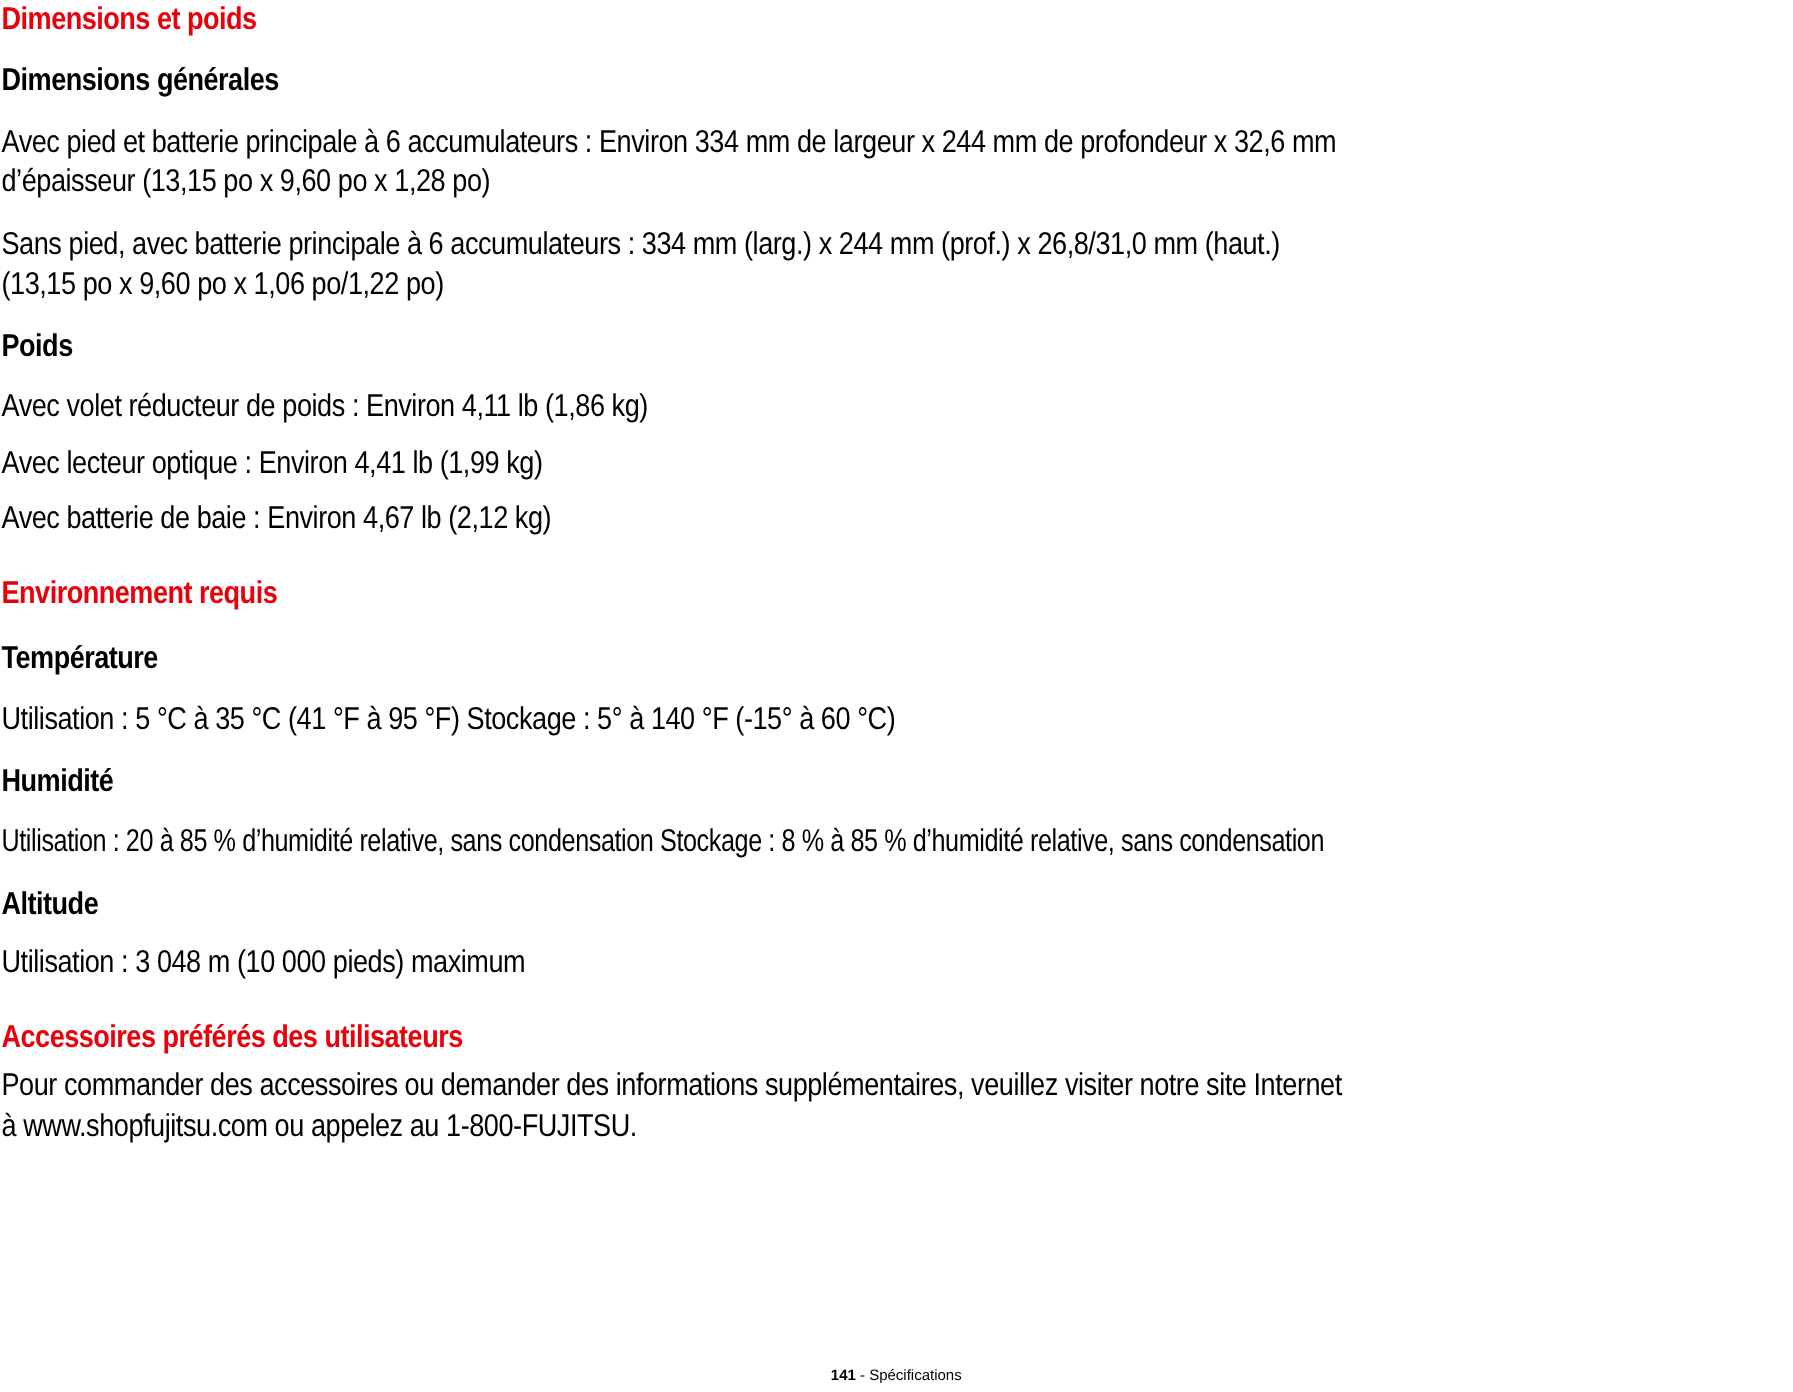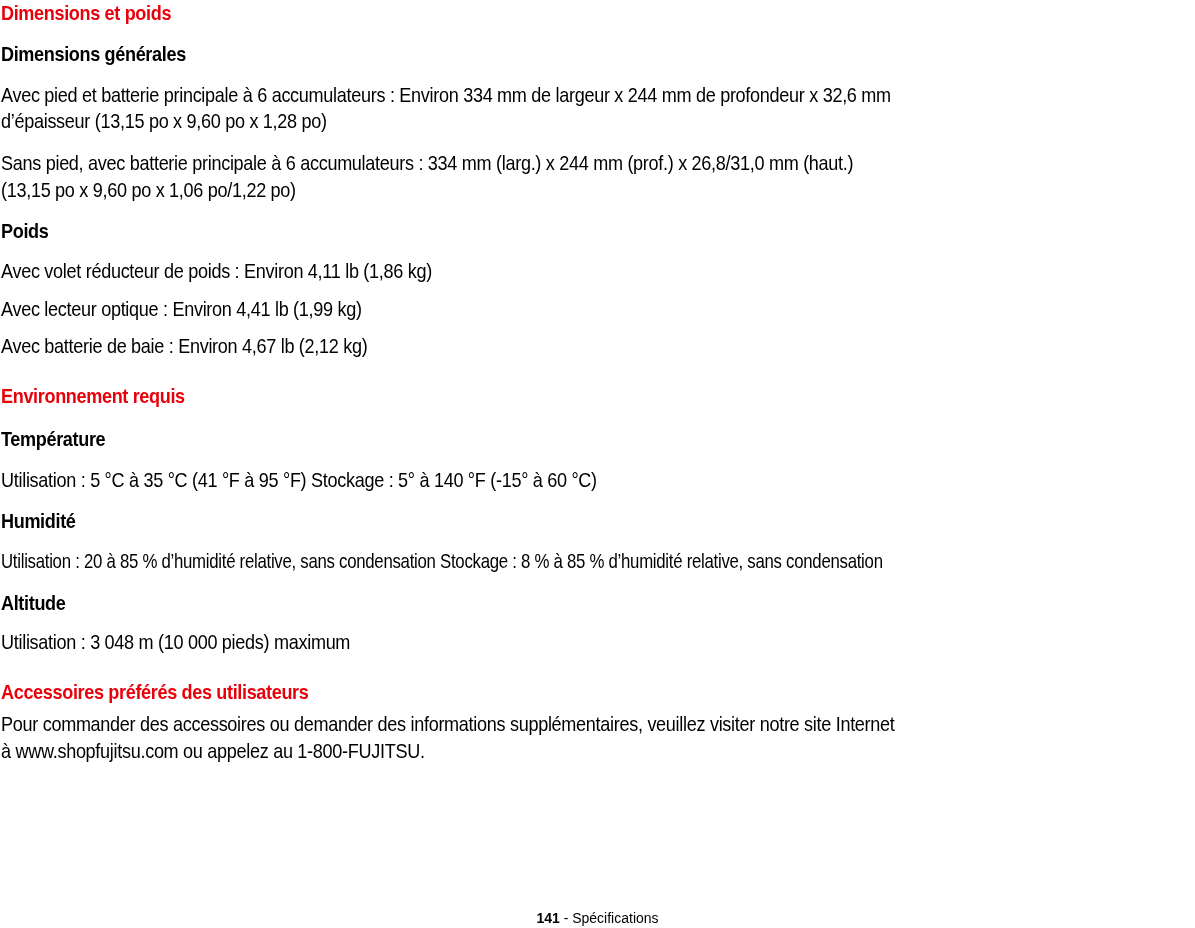--- a/index.html
+++ b/index.html
@@ -50,21 +50,21 @@
     }
     .condensed2 {
       transform: scaleX(0.80);
     }
     .footer {
       position: absolute;
       top: 909px;
       left: 0;
       width: 1195px;
       text-align: center;
-      font-size: 14px;
+      font-size: 10px;
       line-height: 18px;
     }
     .footer .pg {
       font-weight: bold;
     }
   </style>
 </head>
 <body>
 
 <div class="page">

